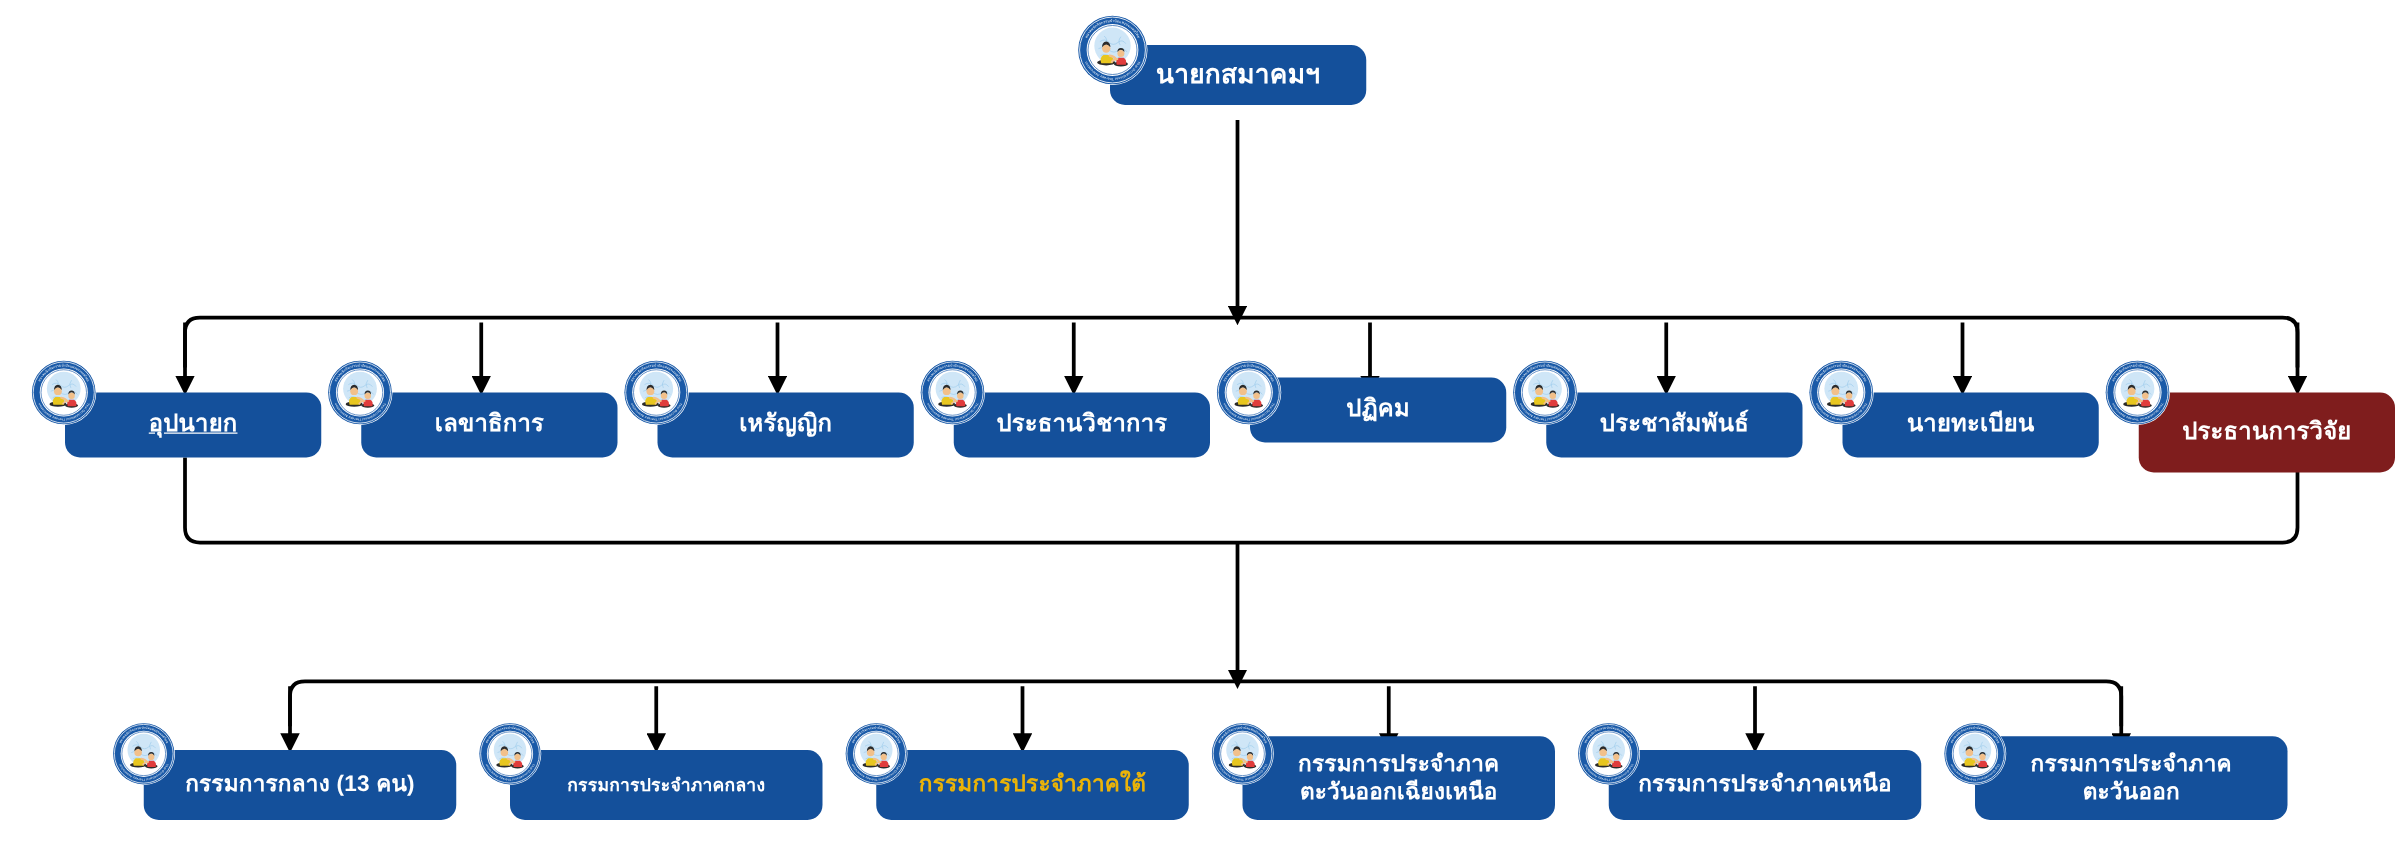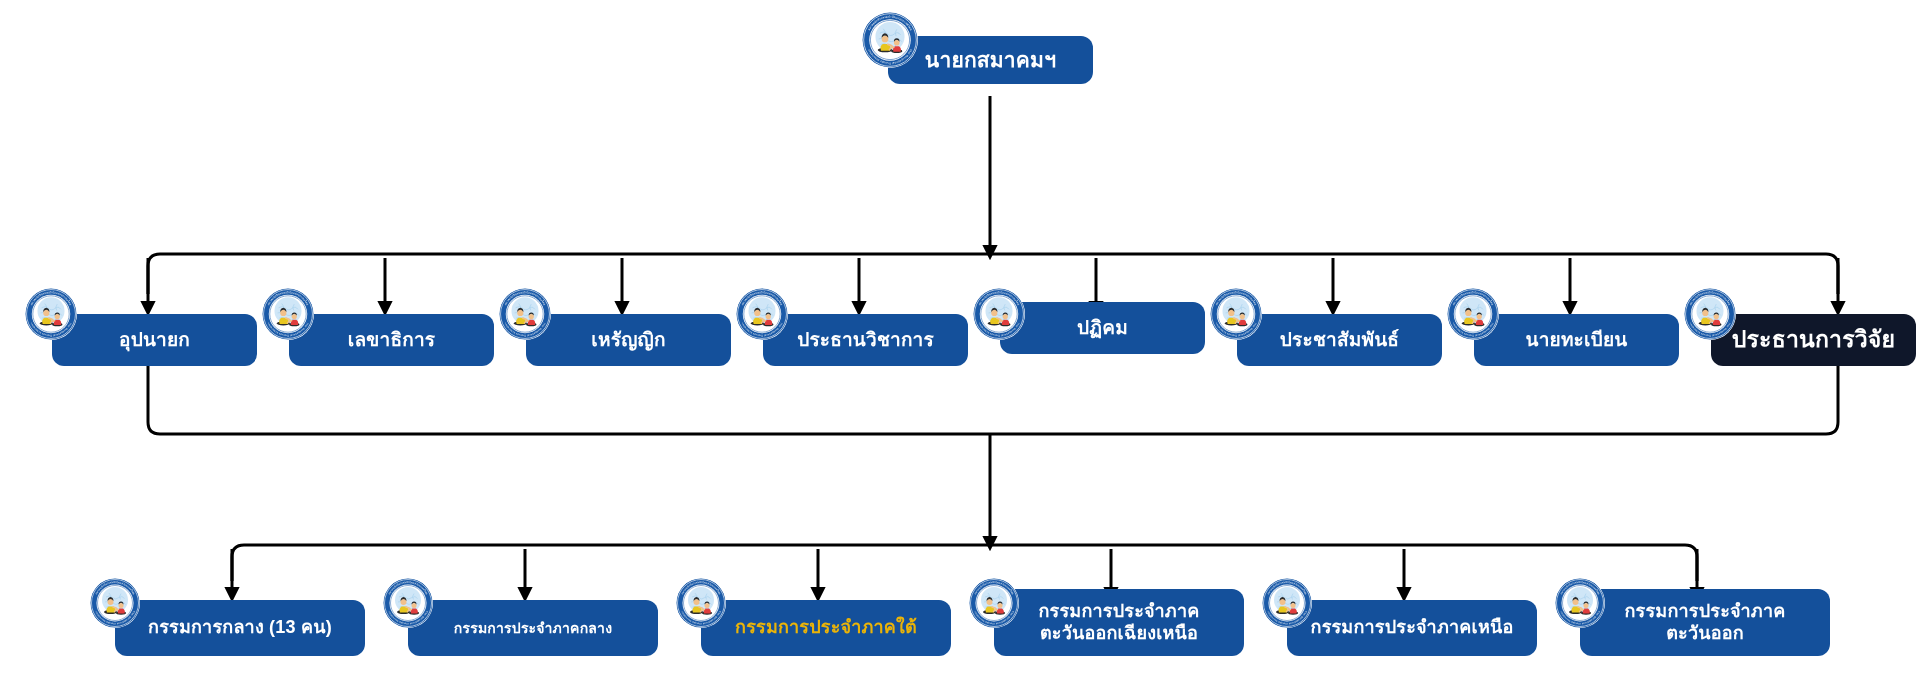--- a/index.html
+++ b/index.html
@@ -161,21 +161,21 @@
     <path id="arcTop" d="M50 50 m -40 0 a 40 40 0 0 1 80 0" fill="none"></path>
     <path id="arcBot" d="M50 50 m 40 0 a 40 40 0 0 1 -80 0" fill="none"></path>
     <text fill="#ffffff" font-size="5.1" font-family="DejaVu Sans, sans-serif" letter-spacing="0.1">
       <textPath href="#arcTop" startOffset="50%" text-anchor="middle">สมาคมนักกิจกรรมบำบัดแห่งประเทศไทย</textPath>
     </text>
     <text fill="#ffffff" font-size="4.4" font-family="DejaVu Sans, sans-serif" letter-spacing="0.2">
       <textPath href="#arcBot" startOffset="50%" text-anchor="middle">Thai Occupational Therapy Association</textPath>
     </text>
   </svg>
       </div>
-      <div class="node" style="left: 52px; top: 314px; width: 205px; height: 52px; background: rgb(20, 80, 155); color: rgb(255, 255, 255); font-size: 19px;">
+      <div class="node" style="left: 52px; top: 314px; width: 205px; height: 52px; background: rgb(20, 80, 155); color: rgb(255, 255, 255); font-size: 19px; text-decoration: underline;">
         <span class="node-label">อุปนายก</span>
       </div>
       <div class="badge" style="left: 262px; top: 288px; width: 52px; height: 52px;">
   <svg viewBox="0 0 100 100" xmlns="http://www.w3.org/2000/svg">
     <circle cx="50" cy="50" r="49" fill="#1a5aa8"></circle>
     <circle cx="50" cy="50" r="47" fill="none" stroke="#ffffff" stroke-width="1.2"></circle>
     <circle cx="50" cy="50" r="37" fill="#ffffff"></circle>
     <circle cx="50" cy="50" r="35" fill="none" stroke="#1a5aa8" stroke-width="1"></circle>
     <g fill="#cfe6f7">
       <circle cx="50" cy="44" r="26"></circle>
@@ -462,21 +462,21 @@
     <path id="arcTop" d="M50 50 m -40 0 a 40 40 0 0 1 80 0" fill="none"></path>
     <path id="arcBot" d="M50 50 m 40 0 a 40 40 0 0 1 -80 0" fill="none"></path>
     <text fill="#ffffff" font-size="5.1" font-family="DejaVu Sans, sans-serif" letter-spacing="0.1">
       <textPath href="#arcTop" startOffset="50%" text-anchor="middle">สมาคมนักกิจกรรมบำบัดแห่งประเทศไทย</textPath>
     </text>
     <text fill="#ffffff" font-size="4.4" font-family="DejaVu Sans, sans-serif" letter-spacing="0.2">
       <textPath href="#arcBot" startOffset="50%" text-anchor="middle">Thai Occupational Therapy Association</textPath>
     </text>
   </svg>
       </div>
-      <div class="node" style="left: 1711px; top: 314px; width: 205px; height: 52px; background: #0f172a; color: rgb(255, 255, 255); font-size: 23px;">
+      <div class="node" style="left: 1711px; top: 314px; width: 205px; height: 64px; background: #7f1d1d; color: rgb(255, 255, 255); font-size: 19px;">
         <span class="node-label">ประธานการวิจัย</span>
       </div>
       <div class="badge" style="left: 90px; top: 578px; width: 50px; height: 50px;">
   <svg viewBox="0 0 100 100" xmlns="http://www.w3.org/2000/svg">
     <circle cx="50" cy="50" r="49" fill="#1a5aa8"></circle>
     <circle cx="50" cy="50" r="47" fill="none" stroke="#ffffff" stroke-width="1.2"></circle>
     <circle cx="50" cy="50" r="37" fill="#ffffff"></circle>
     <circle cx="50" cy="50" r="35" fill="none" stroke="#1a5aa8" stroke-width="1"></circle>
     <g fill="#cfe6f7">
       <circle cx="50" cy="44" r="26"></circle>

